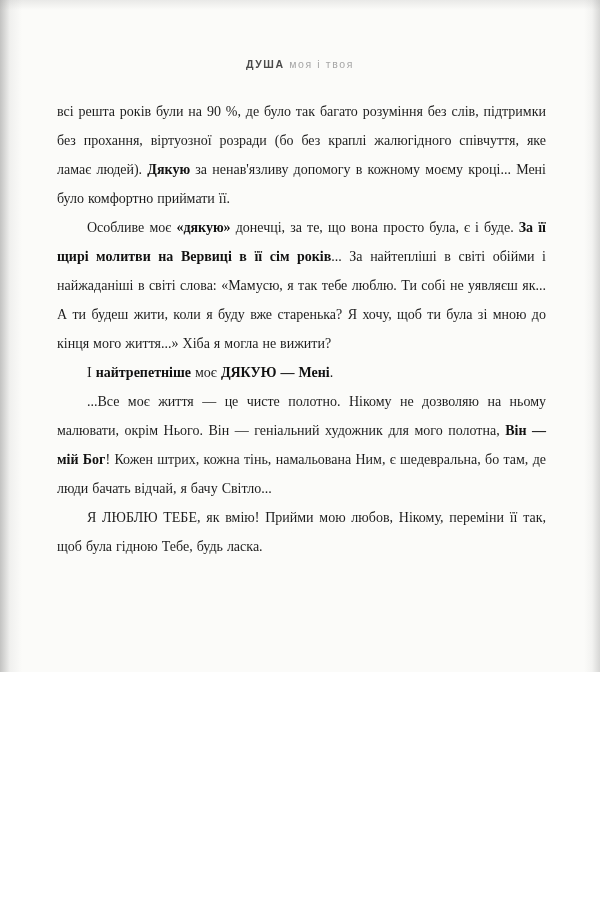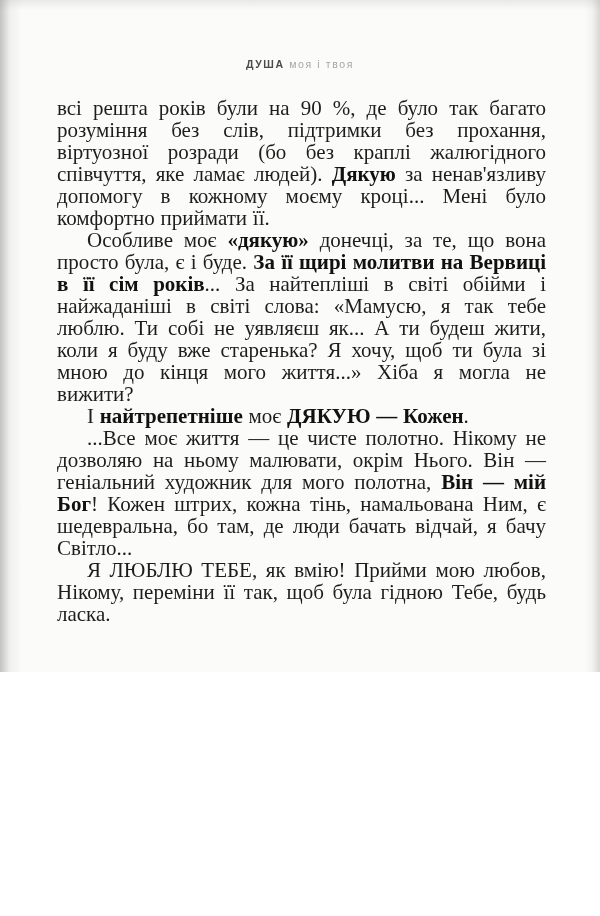--- a/index.html
+++ b/index.html
@@ -55,22 +55,22 @@
   .page-header .title-light {
     font-weight: 400;
     color: #a6a6a6;
   }
   .page-body {
     position: absolute;
     top: 97px;
     left: 57px;
     width: 489px;
     text-align: justify;
-    font-size: 21px;
-    line-height: 22px;
+    font-size: 14px;
+    line-height: 29px;
     color: #1d1d1d;
     word-spacing: 0.5px;
   }
   .para {
     margin: 0;
     text-indent: 30px;
   }
   .para.no-indent {
     text-indent: 0;
   }
@@ -96,21 +96,21 @@
 
     <p class="para no-indent">
       <span>всі решта років були на 90 %, де було так багато розуміння без слів, підтримки без прохання, віртуозної розради (бо без краплі жалюгідного співчуття, яке ламає людей). </span><b>Дякую</b><span> за ненав'язливу допомогу в кожному моєму кроці... Мені було комфортно приймати її.</span>
     </p>
 
     <p class="para">
       <span>Особливе моє </span><b>«дякую»</b><span> донечці, за те, що вона просто була, є і буде. </span><b>За її щирі молитви на Вервиці в її сім років</b><span>... За найтепліші в світі обійми і найжаданіші в світі слова: «Мамусю, я так тебе люблю. Ти собі не уявляєш як... А ти будеш жити, коли я буду вже старенька? Я хочу, щоб ти була зі мною до кінця мого життя...» Хіба я могла не вижити?</span>
     </p>
 
     <p class="para">
-      <span>І </span><b>найтрепетніше</b><span> моє </span><b>ДЯКУЮ — Кожен</b><span>.</span>
+      <span>І </span><b>найтрепетніше</b><span> моє </span><b>ДЯКУЮ — Мені</b><span>.</span>
     </p>
 
     <p class="para">
       <span>...Все моє життя — це чисте полотно. Нікому не дозволяю на ньому малювати, окрім Нього. Він — геніальний художник для мого полотна, </span><b>Він — мій Бог</b><span>! Кожен штрих, кожна тінь, намальована Ним, є шедевральна, бо там, де люди бачать відчай, я бачу Світло...</span>
     </p>
 
     <p class="para">
       <span>Я ЛЮБЛЮ ТЕБЕ, як вмію! Прийми мою любов, Нікому, переміни її так, щоб була гідною Тебе, будь ласка.</span>
     </p>
 

